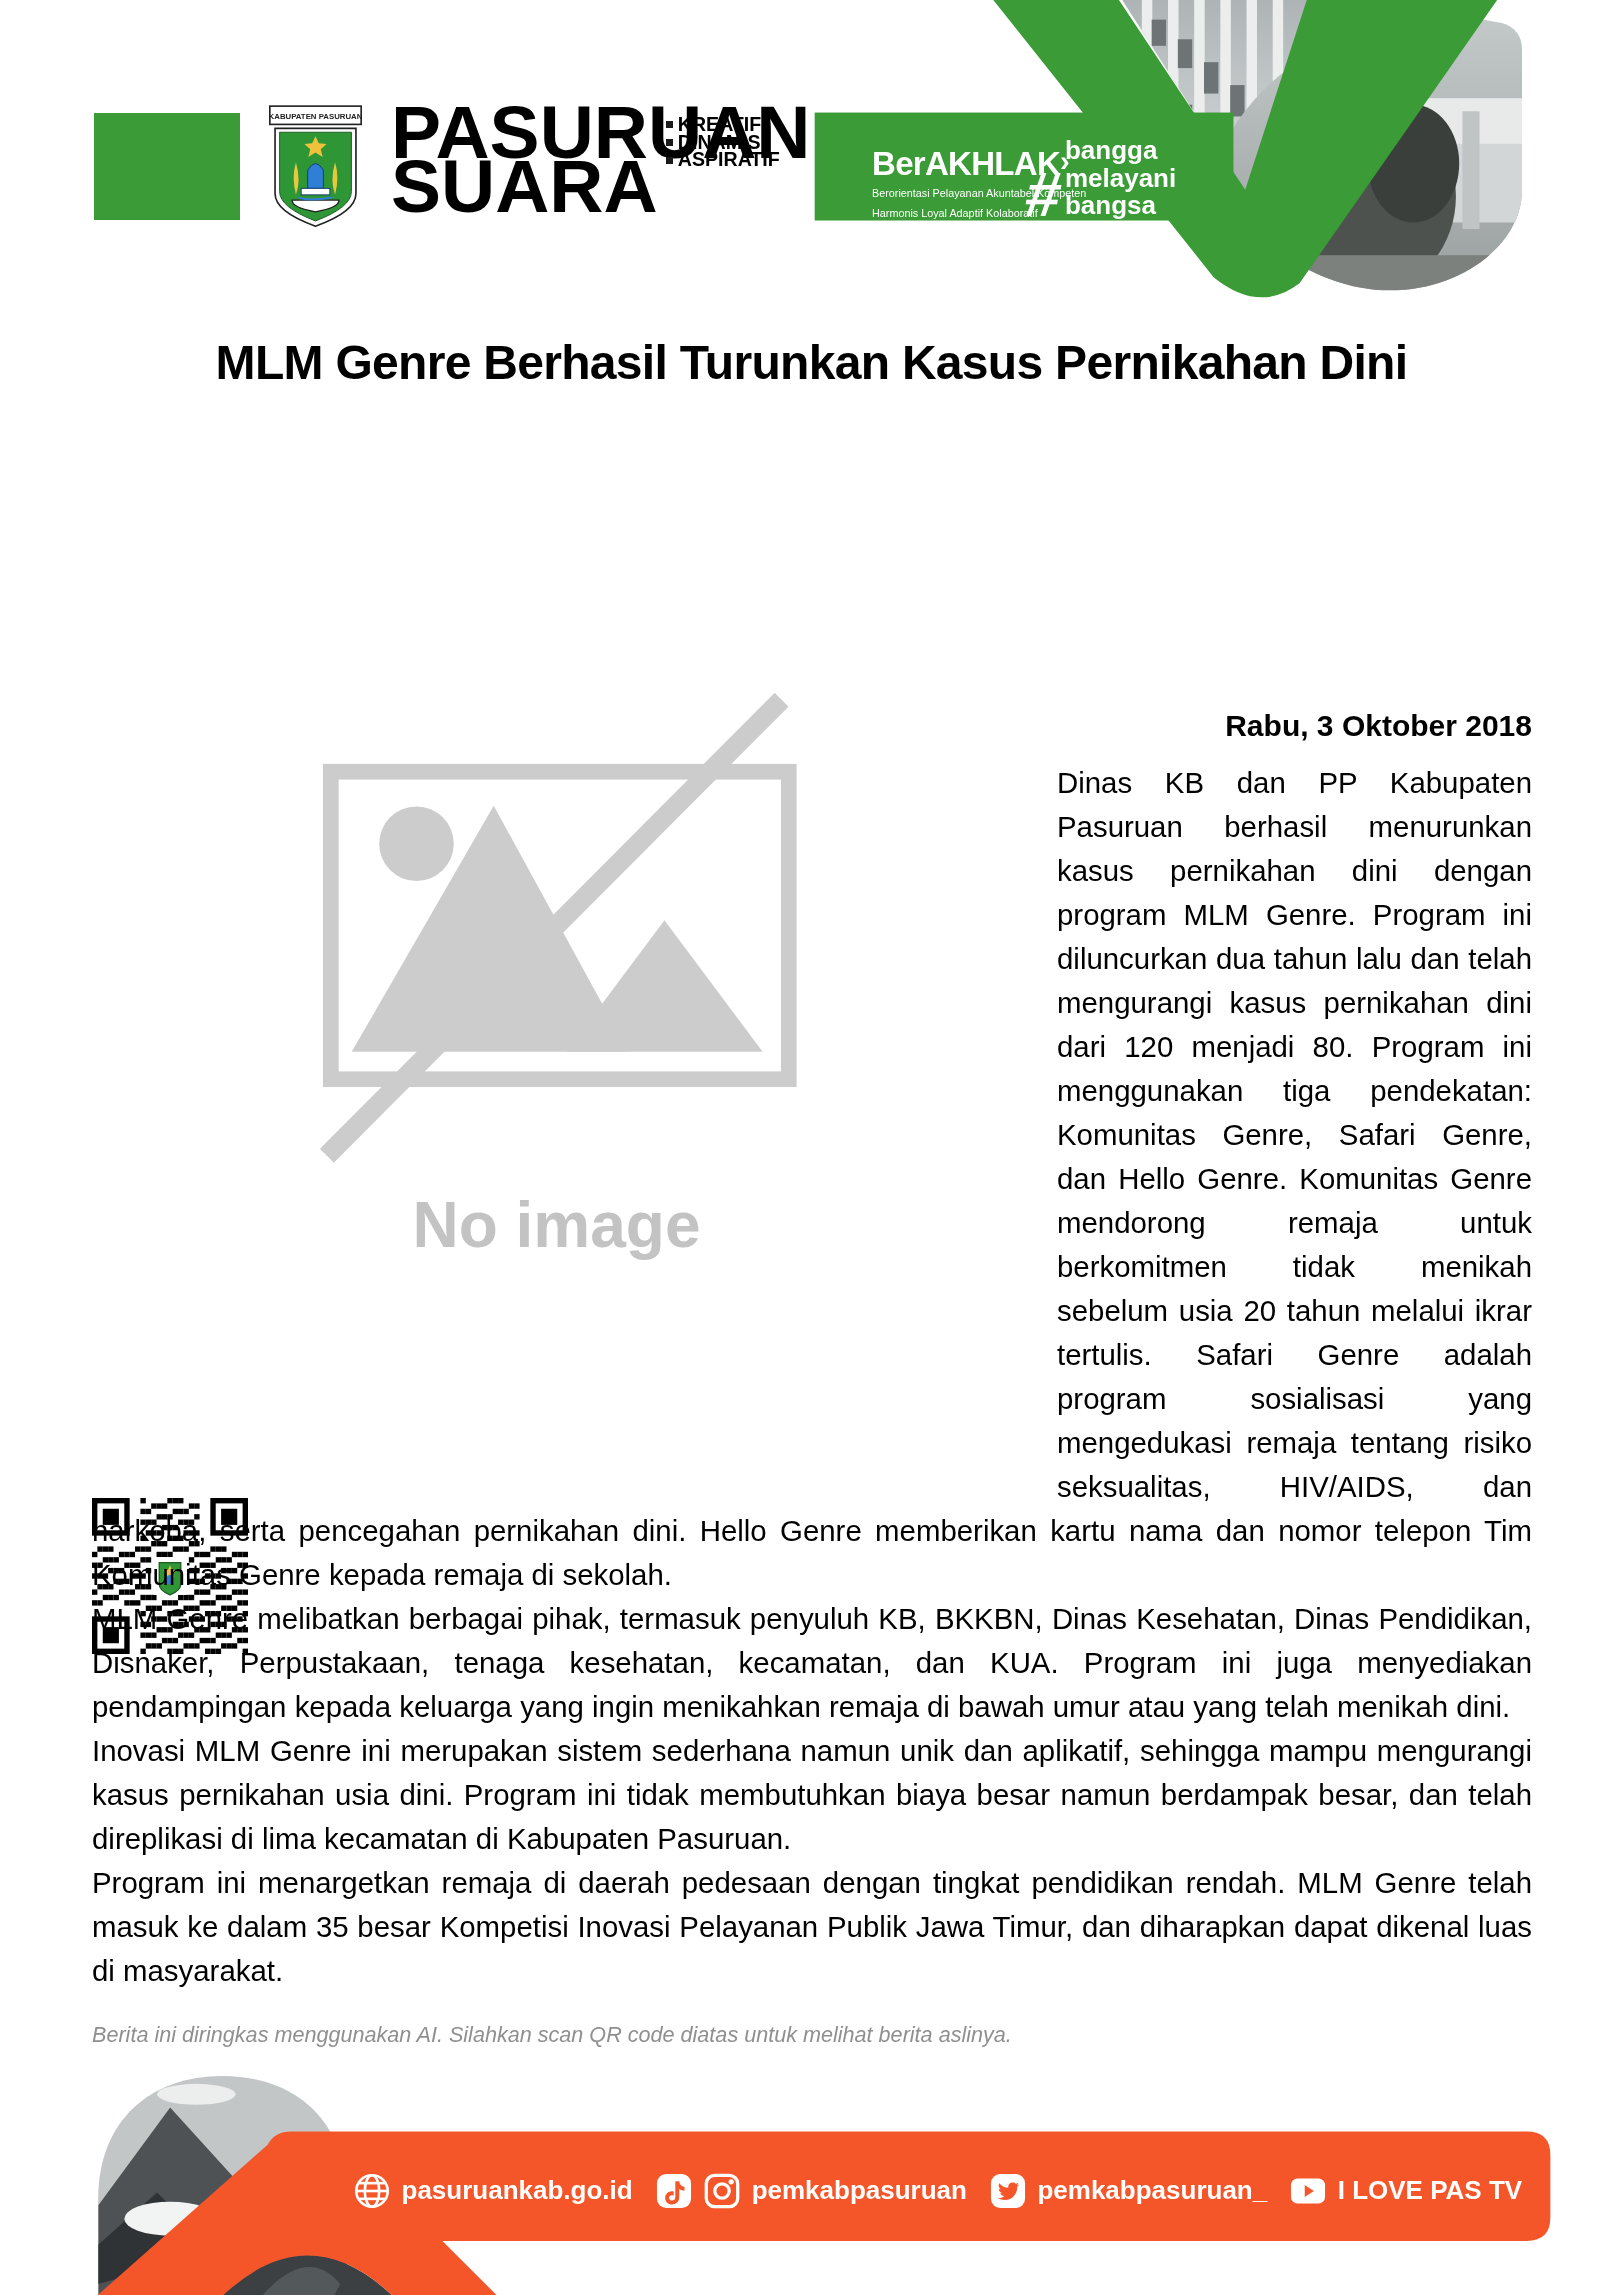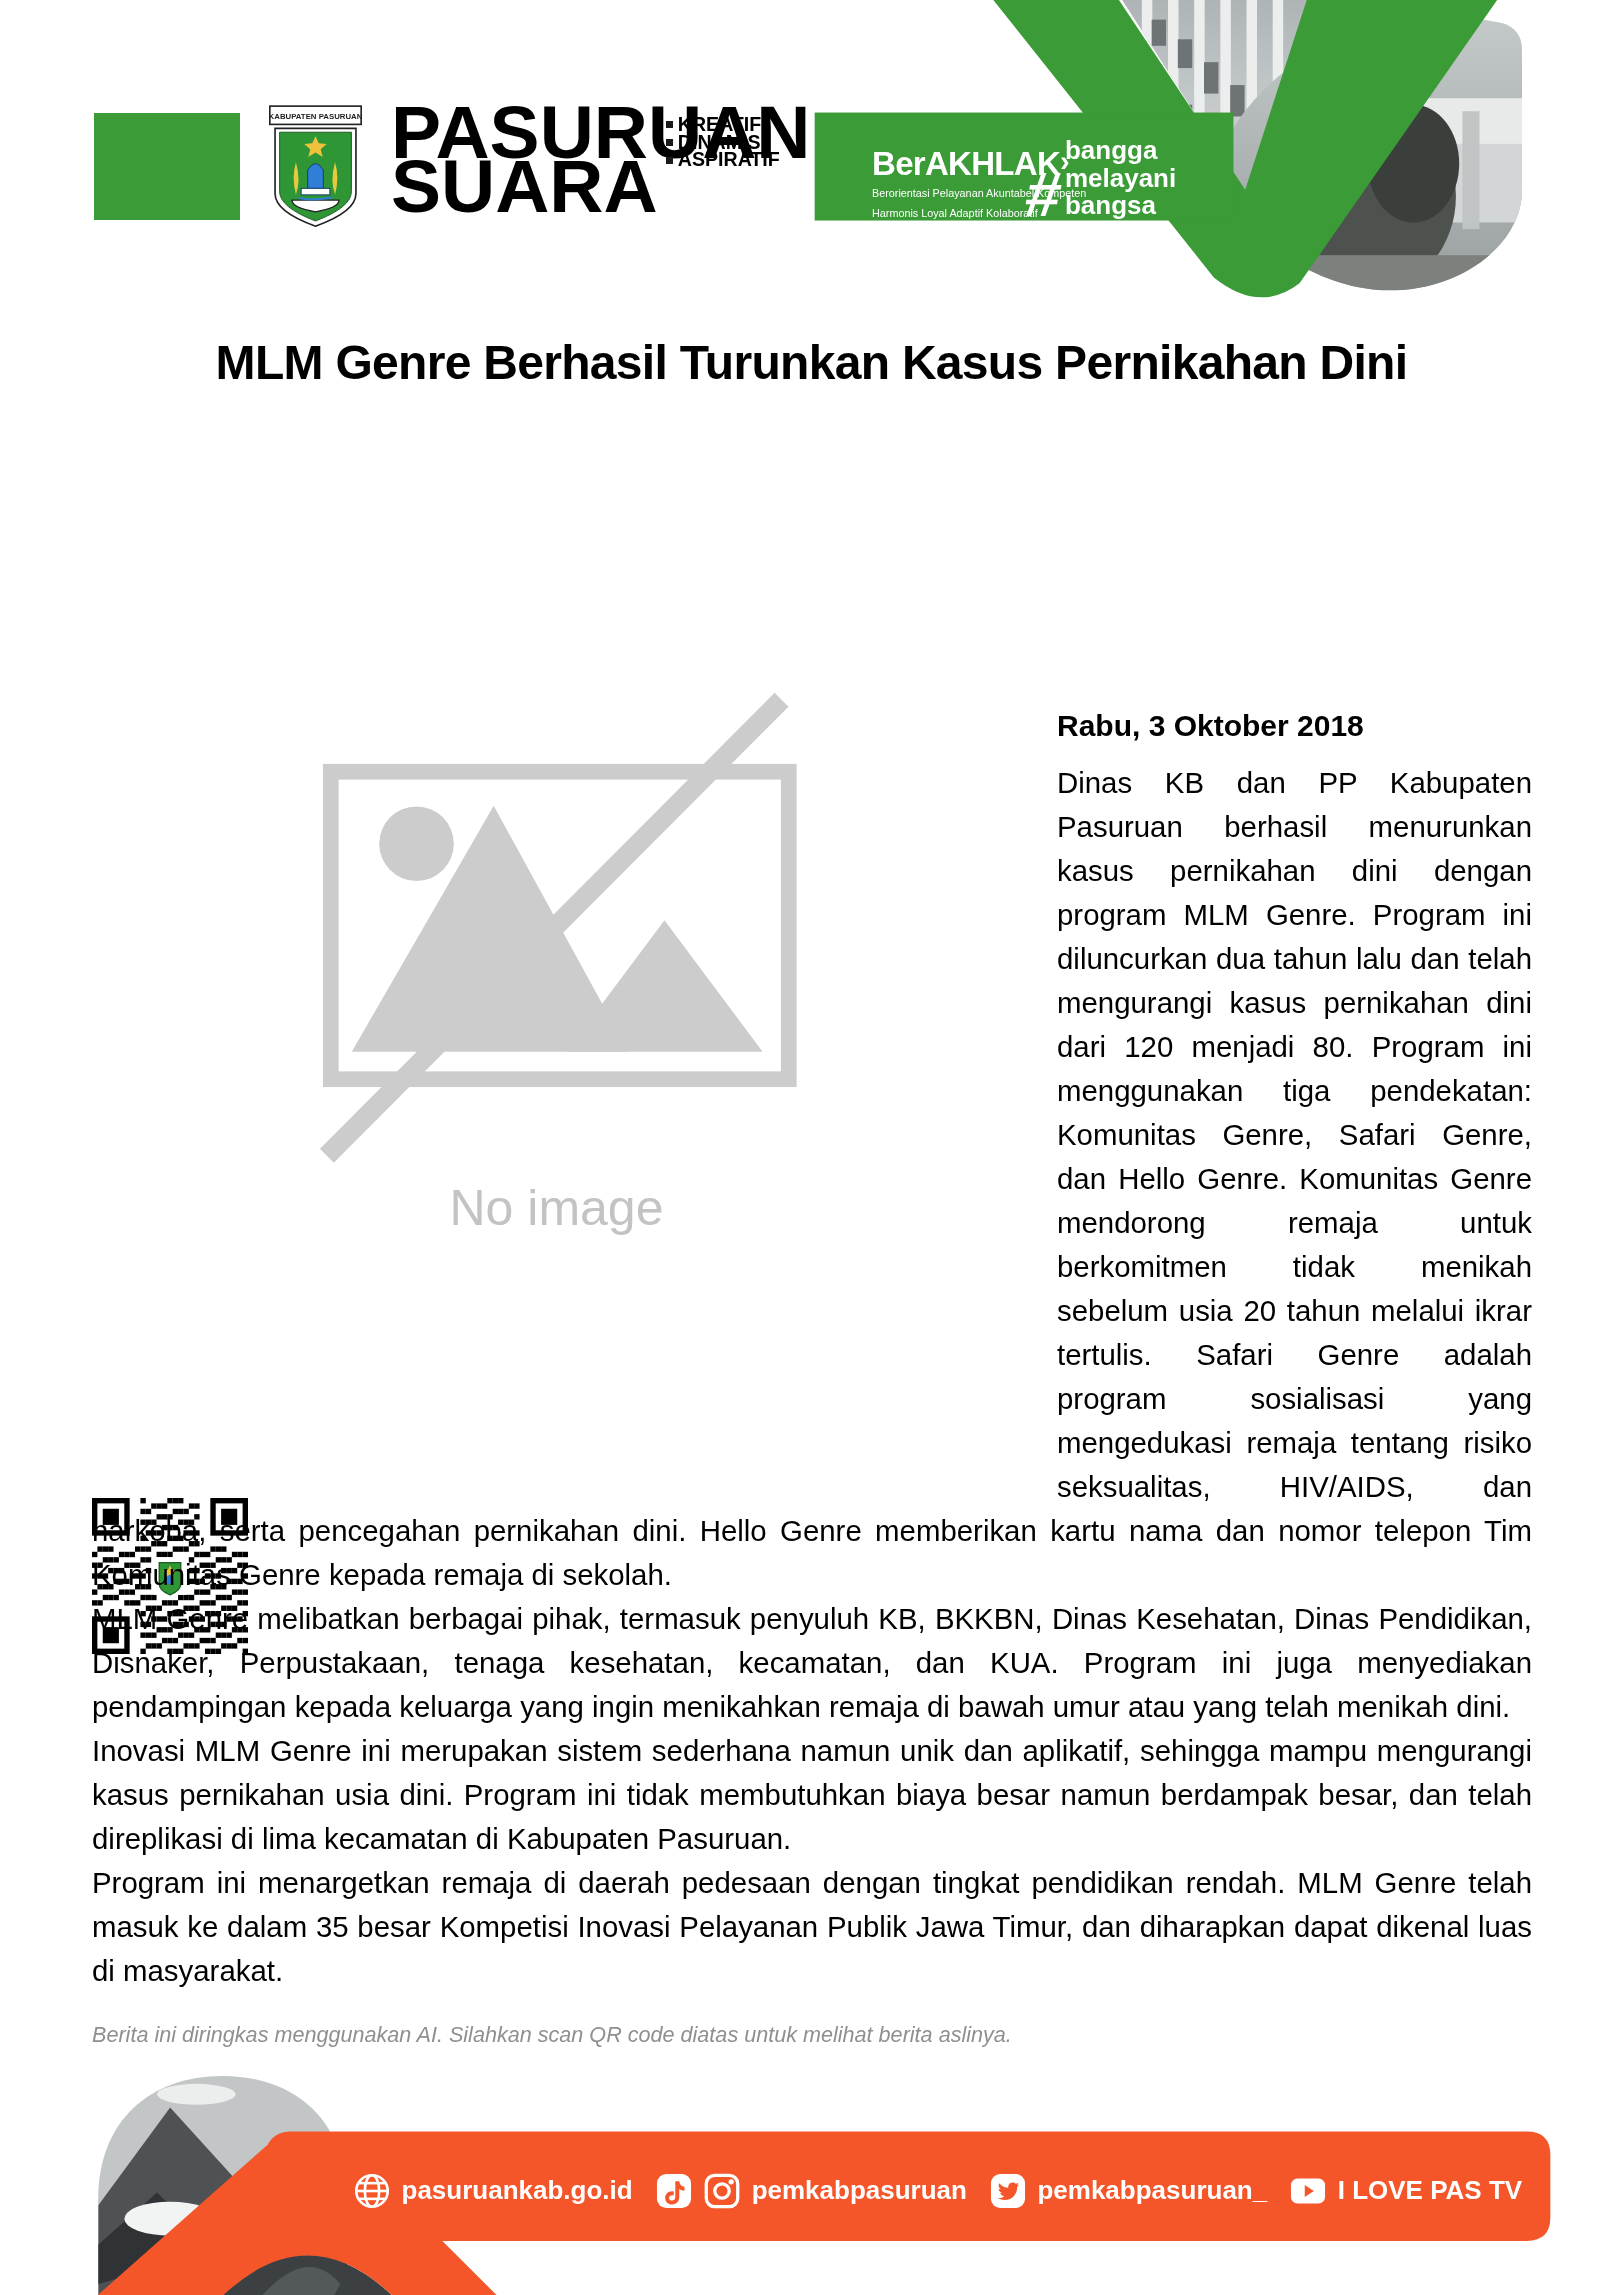--- a/index.html
+++ b/index.html
@@ -26,24 +26,24 @@
   .bangga{left:1026px;top:137px;color:#fff;display:flex;align-items:flex-end;gap:3.9px;}
   .bangga .hash{font-size:63px;font-weight:bold;line-height:52px;transform:skewX(-8deg);}
   .bangga .words{font-size:26px;font-weight:bold;line-height:27.5px;letter-spacing:0px;}
 
   
   .title{left:0;top:330px;width:1623px;text-align:center;font-weight:bold;
          font-size:48px;line-height:65px;letter-spacing:-0.7px;color:#000;}
   .article{left:92px;top:508px;width:1440px;font-size:29.4px;line-height:44px;
            text-align:justify;}
   .float-box{float:left;width:965px;height:990px;position:relative;}
-  .noimg-label{position:absolute;left:0;right:36px;top:678px;text-align:center;
-               font-size:50px;color:#c3c3c3;}
+  .noimg-label{position:absolute;left:0;right:36px;top:695px;text-align:center;
+               font-size:64px;color:#c3c3c3;font-weight:bold;}
   .qr{width:156px;height:156px;margin-bottom:43px;}
-  .date{font-size:30px;font-weight:bold;margin:0 0 17px 0;line-height:37px;text-align:left;}
+  .date{font-size:30px;font-weight:bold;margin:0 0 17px 0;line-height:37px;text-align:right;}
   .article p{margin:0;}
   .note{clear:none;font-size:21.6px;font-style:italic;color:#8f8f8f;margin-top:19.6px;
         text-align:left;}
 
   
   .footer-svg{left:0;top:2068px;width:1623px;height:228px;}
   .footer-row{left:353px;top:2167px;height:47px;display:flex;align-items:center;gap:22px;
               color:#fff;font-weight:bold;font-size:26px;white-space:nowrap;}
   .fgroup{display:flex;align-items:center;gap:10.5px;}
   .ficon{width:38px;height:38px;flex:none;}

